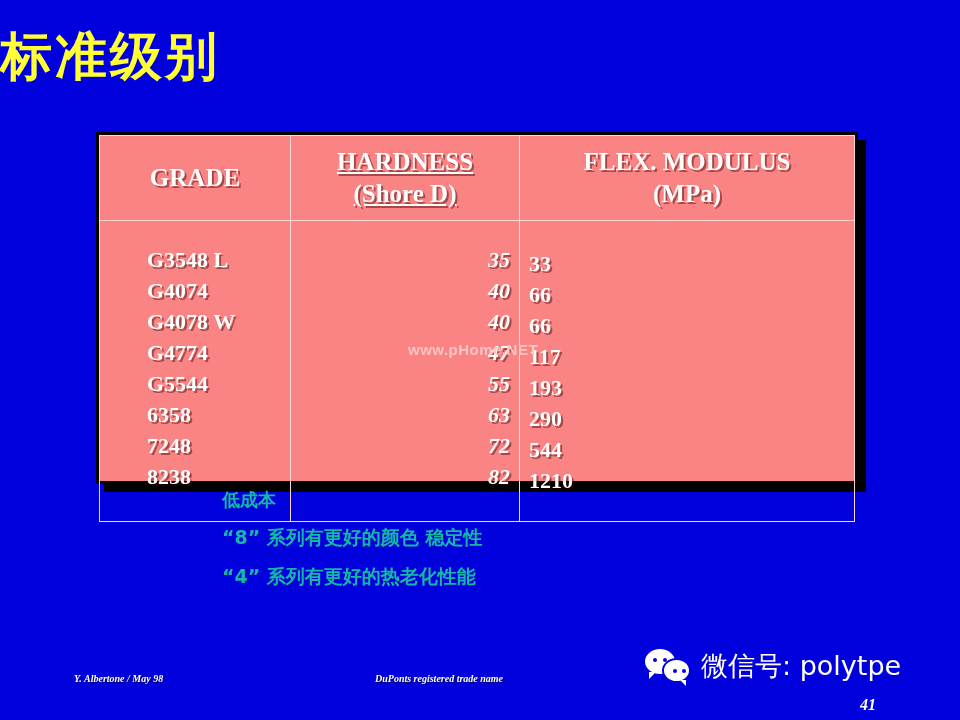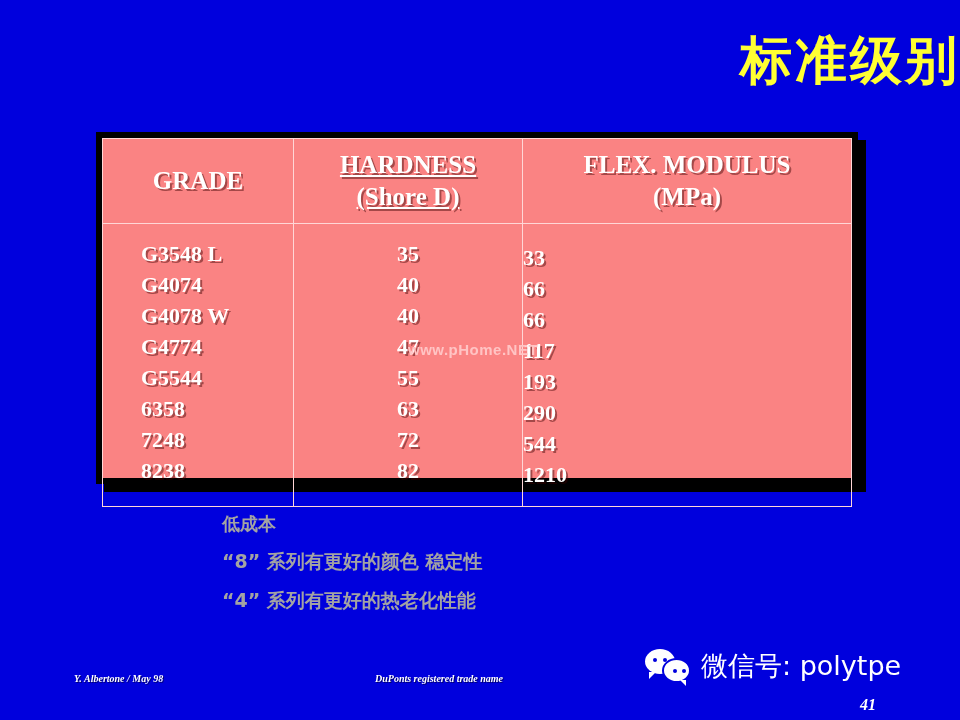--- a/index.html
+++ b/index.html
@@ -59,39 +59,39 @@
     color: #7d0d0d;
     font-family: "Liberation Sans", sans-serif;
   }
 
   
   #title {
     position: absolute;
     left: 0;
     right: 0;
     top: 30px;
-    text-align: right;
-    font-family: Liberation Serif, serif;
+    text-align: left;
+    font-family: Liberation Mono, monospace;
     font-weight: bold;
     font-size: 52px;
     line-height: 62px;
     color: #ffff33;
     letter-spacing: 3px;
   }
 
   
   #table-wrap {
     position: absolute;
     left: 96px;
     top: 132px;
     width: 762px;
     height: 352px;
     box-sizing: border-box;
     background: #fa8383;
-    border: 6px solid #000000;
+    border: 3px solid #000000;
     box-shadow: 8px 8px 0 0 #000000;
   }
   #table {
     width: 100%;
     height: 100%;
     border-collapse: collapse;
     table-layout: fixed;
   }
   #table th, #table td {
     border: 1px solid #ffd6d6;
@@ -114,50 +114,50 @@
   #table td {
     vertical-align: top;
     font-size: 22px;
   }
   .col-grade { width: 190px; }
   .col-hard  { width: 228px; text-decoration: underline; }
   .col-flex  { width: auto; }
 
   .cell-list {
     list-style: none;
-    margin: 0;
+    margin: 9px;
     padding: 14px 0 16px 0;
   }
   .cell-list li {
     height: 31px;
     line-height: 31px;
   }
   .cell-grade .cell-list { padding-left: 38px; text-align: left; }
-  .cell-hard  .cell-list { text-align: center; }
+  .cell-hard  .cell-list { text-align: right; font-style: italic; }
   .cell-flex  .cell-list { text-align: left; padding-top: 18px; }
 
   
   #pho-watermark {
     position: absolute;
     left: 408px;
     top: 341px;
     font-family: "Liberation Sans", sans-serif;
     font-weight: bold;
     font-size: 15px;
     letter-spacing: 0.5px;
     color: #ffc4c4;
     pointer-events: none;
   }
 
   
   #bullets {
     position: absolute;
     left: 222px;
-    top: 512px;
-    color: #a3a3a3;
+    top: 488px;
+    color: #14b8a6;
     font-family: "DejaVu Sans", sans-serif;
     font-size: 19px;
     font-weight: bold;
   }
   #bullets .line {
     margin-bottom: 13px;
     white-space: nowrap;
   }
   #bullets .line.first { font-size: 18px; }
 

